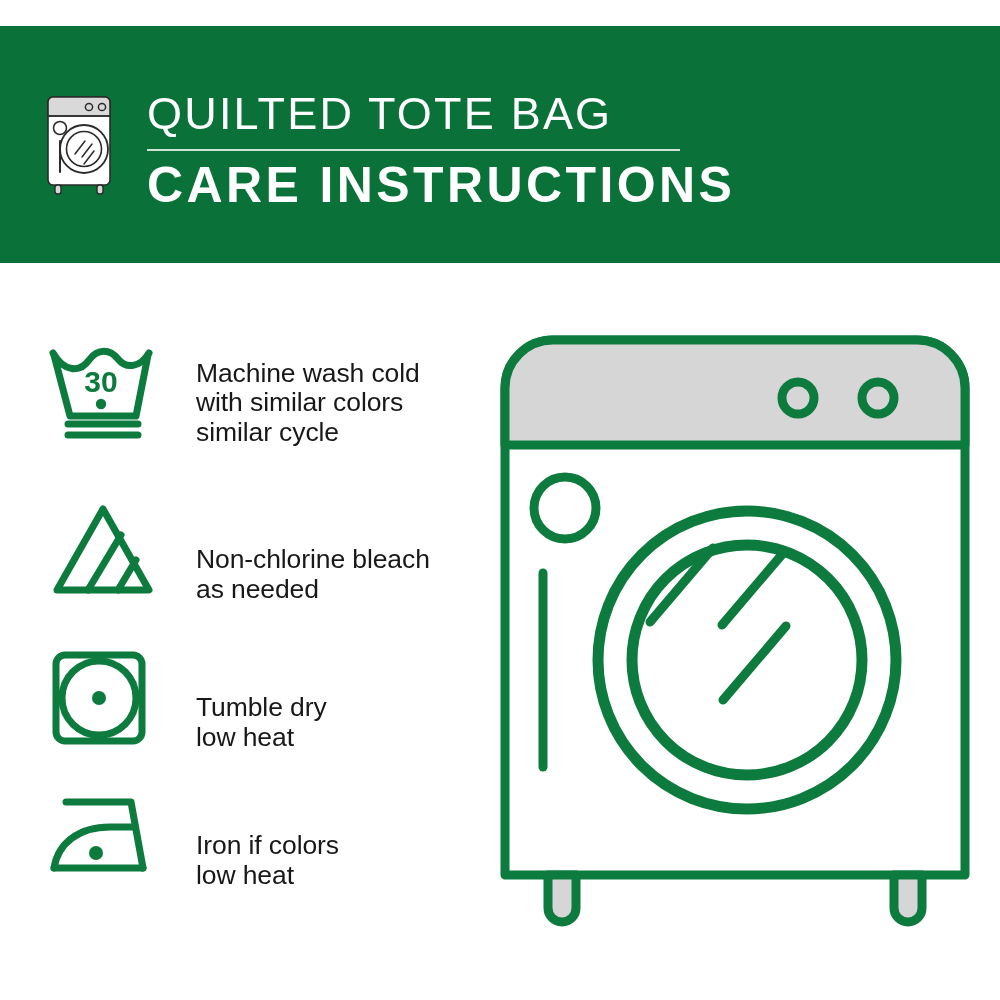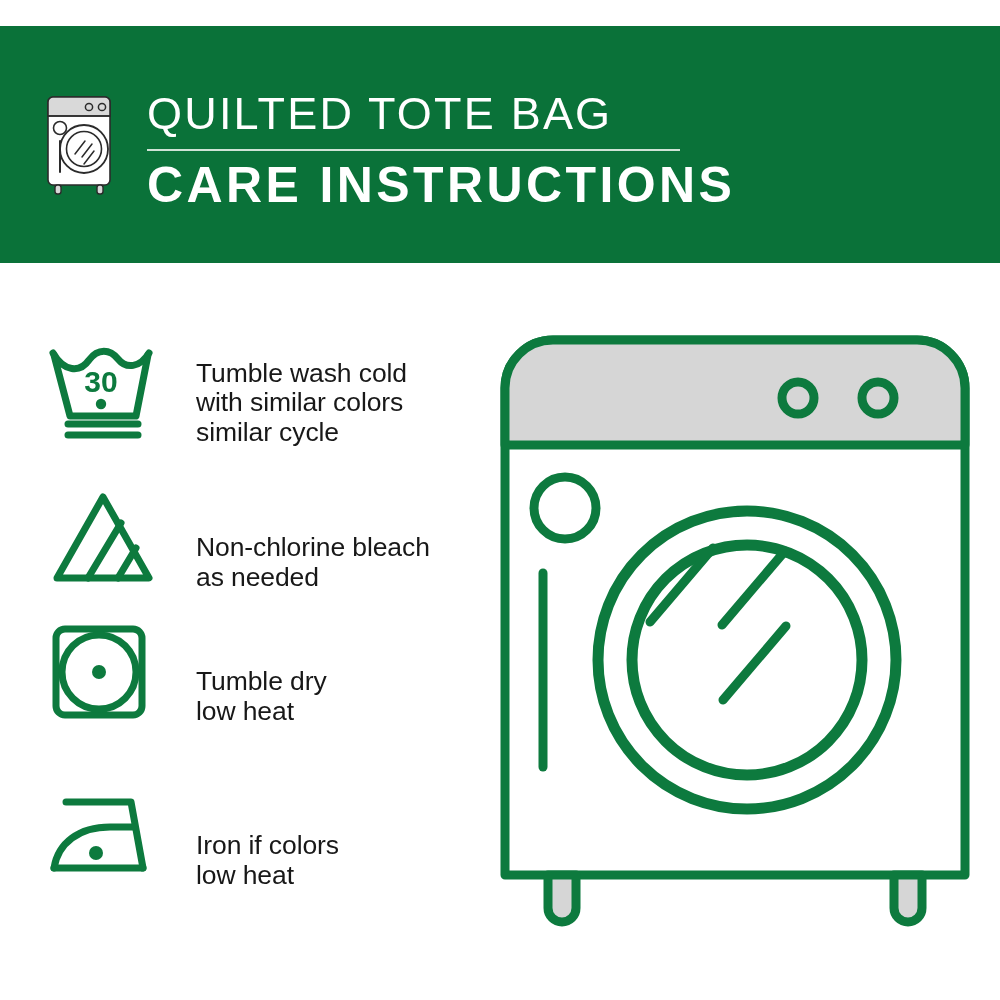--- a/index.html
+++ b/index.html
@@ -87,22 +87,22 @@
 
   .care-row {
     position: absolute;
     left: 0;
     width: 480px;
     display: flex;
     align-items: flex-end;
   }
 
   .care-row-0 { top: 105px; }
-  .care-row-1 { top: 250px; }
-  .care-row-2 { top: 384px; }
+  .care-row-1 { top: 262px; }
+  .care-row-2 { top: 410px; }
   .care-row-3 { top: 548px; }
 
   .care-icon {
     width: 110px;
     min-width: 110px;
     height: 105px;
     margin-left: 48px;
     display: flex;
     align-items: flex-start;
     justify-content: flex-start;
@@ -183,21 +183,21 @@
             <path d="M6 13 L22 74 L88 74 L100 13"></path>
 
             <path d="M20 82 L90 82"></path>
             <path d="M20 93 L90 93"></path>
           </g>
           <text x="53" y="50" font-family="'Liberation Sans', sans-serif" font-size="30" font-weight="700" fill="#0d7a3e" text-anchor="middle">30</text>
           <circle cx="53" cy="62" r="5.2" fill="#0d7a3e"></circle>
         </svg>
       </div>
       <div class="care-text">
-        <div>Tumble wash cold</div>
+        <div>Machine wash cold</div>
         <div>with similar colors</div>
         <div>similar cycle</div>
       </div>
     </div>
 
     <div class="care-row care-row-1">
       <div class="care-icon">
         <svg viewBox="0 0 110 102" width="110" height="102" xmlns="http://www.w3.org/2000/svg">
           <g fill="none" stroke="#0d7a3e" stroke-width="7" stroke-linecap="round" stroke-linejoin="round">
             <path d="M55 10 L101 91 L9 91 Z"></path>

